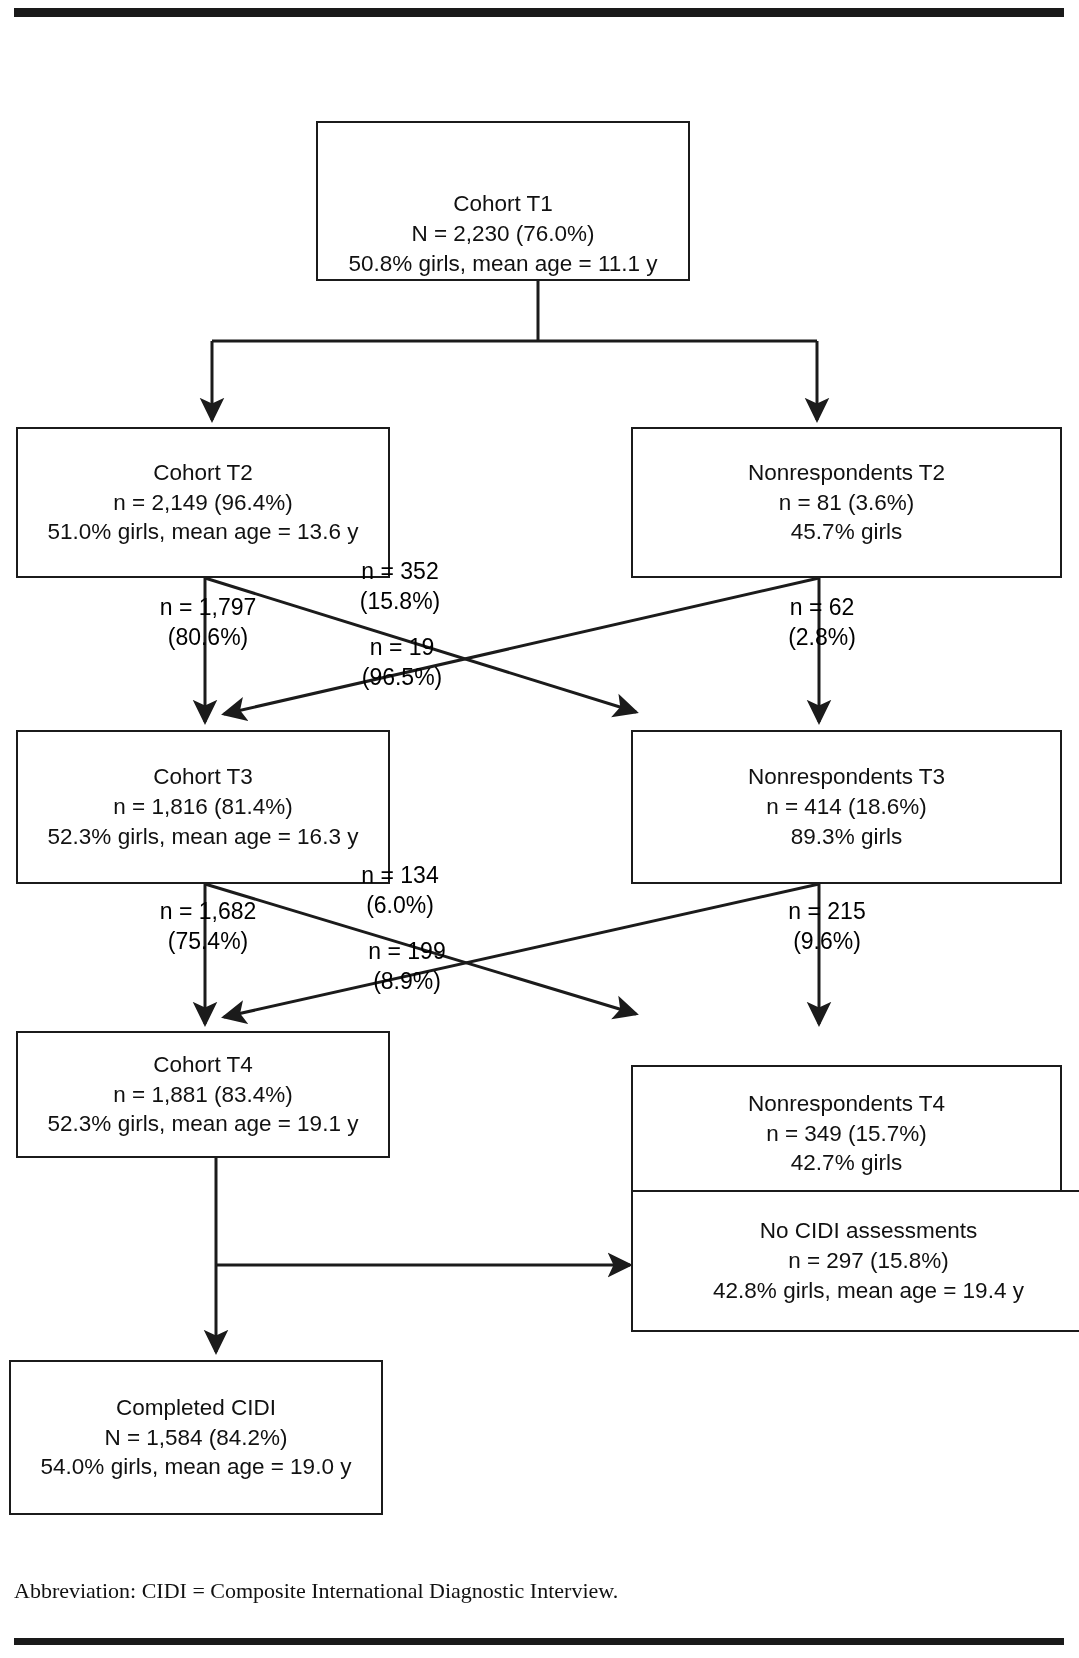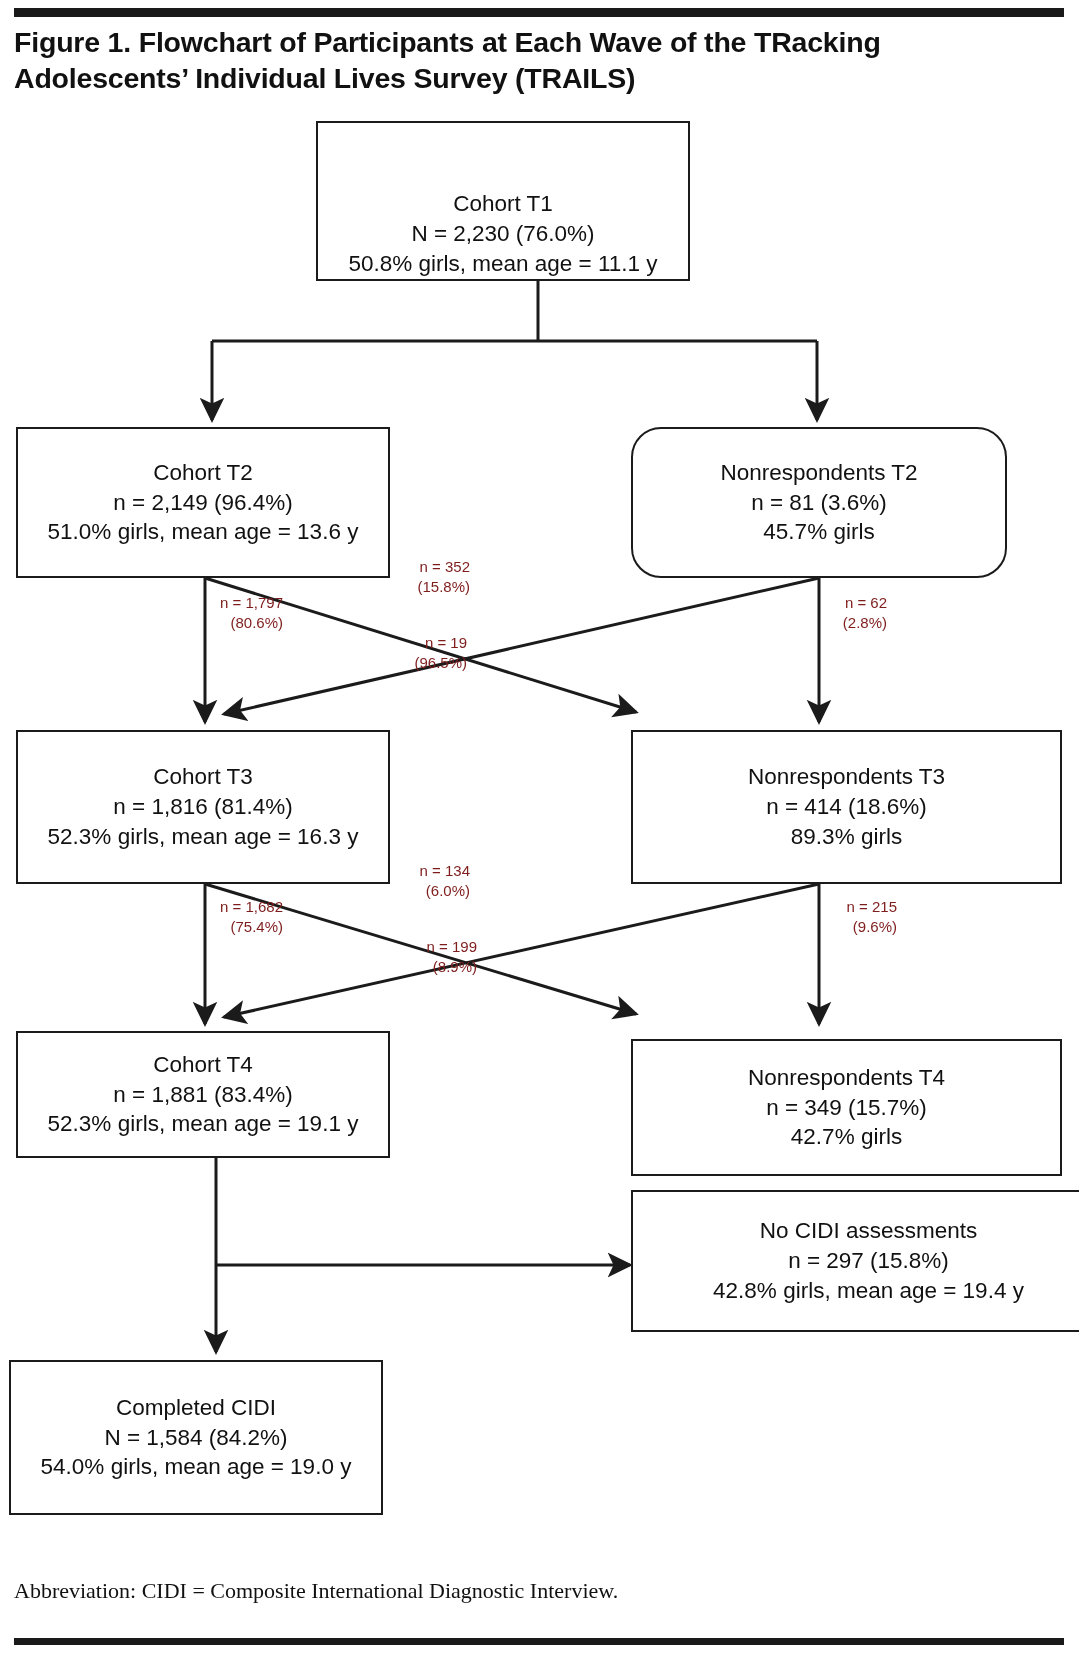--- a/index.html
+++ b/index.html
@@ -40,34 +40,33 @@
     position:absolute;box-sizing:border-box;
     border:2.5px solid #1b1b1b;background:#ffffff;
     display:flex;flex-direction:column;align-items:center;justify-content:center;
     text-align:center;
     font-size:22.5px;line-height:1.33;color:#111;
   }
   .node .ln{display:block;white-space:nowrap;}
 
   
   .elabel{
-    position:absolute;font-size:15px;line-height:1.3;color:#7f1d1d;
+    position:absolute;font-size:23px;line-height:1.3;color:#000000;
     white-space:nowrap;background:transparent;
-    text-align:right;
+    text-align:center;
   }
   .elabel .ln{display:block;}
 </style>
 </head>
 <body>
 
 <div id="root">
 
   <div class="rule-top"></div>
 
-  <div class="fig-title">Figure 1. Flowchart of Participants at Each Wave of the TRacking Adolescents’ Individual Lives Survey (TRAILS)</div>
 
   <svg class="flow" viewBox="0 0 1079 1658" xmlns="http://www.w3.org/2000/svg">
     <defs>
       <marker id="ah" markerWidth="9" markerHeight="9" refX="7.4" refY="4.5" orient="auto" markerUnits="strokeWidth">
         <path d="M0,0.4 L8.4,4.5 L0,8.6 L1.9,4.5 Z" fill="#1b1b1b"></path>
       </marker>
     </defs>
     <g stroke="#1b1b1b" stroke-width="3" fill="none">
 
       <path d="M 538,281 L 538,341"></path>
@@ -95,21 +94,21 @@
     <span class="ln">N = 2,230 (76.0%)</span>
     <span class="ln">50.8% girls, mean age = 11.1 y</span>
   </div>
 
   <div class="node" style="left:16px;top:427px;width:374px;height:151px;">
     <span class="ln">Cohort T2</span>
     <span class="ln">n = 2,149 (96.4%)</span>
     <span class="ln">51.0% girls, mean age = 13.6 y</span>
   </div>
 
-  <div class="node" style="left:631px;top:427px;width:376px;height:151px;border-radius:30px;">
+  <div class="node" style="left:631px;top:427px;width:431px;height:151px;">
     <span class="ln">Nonrespondents T2</span>
     <span class="ln">n = 81 (3.6%)</span>
     <span class="ln">45.7% girls</span>
   </div>
 
   <div class="node" style="left:16px;top:730px;width:374px;height:154px;">
     <span class="ln">Cohort T3</span>
     <span class="ln">n = 1,816 (81.4%)</span>
     <span class="ln">52.3% girls, mean age = 16.3 y</span>
   </div>
@@ -119,21 +118,21 @@
     <span class="ln">n = 414 (18.6%)</span>
     <span class="ln">89.3% girls</span>
   </div>
 
   <div class="node" style="left:16px;top:1031px;width:374px;height:127px;">
     <span class="ln">Cohort T4</span>
     <span class="ln">n = 1,881 (83.4%)</span>
     <span class="ln">52.3% girls, mean age = 19.1 y</span>
   </div>
 
-  <div class="node" style="left:631px;top:1039px;width:431px;height:137px;">
+  <div class="node" style="left:631px;top:1065px;width:431px;height:137px;">
     <span class="ln">Nonrespondents T4</span>
     <span class="ln">n = 349 (15.7%)</span>
     <span class="ln">42.7% girls</span>
   </div>
 
   <div class="node" style="left:631px;top:1190px;width:475px;height:142px;">
     <span class="ln">No CIDI assessments</span>
     <span class="ln">n = 297 (15.8%)</span>
     <span class="ln">42.8% girls, mean age = 19.4 y</span>
   </div>

